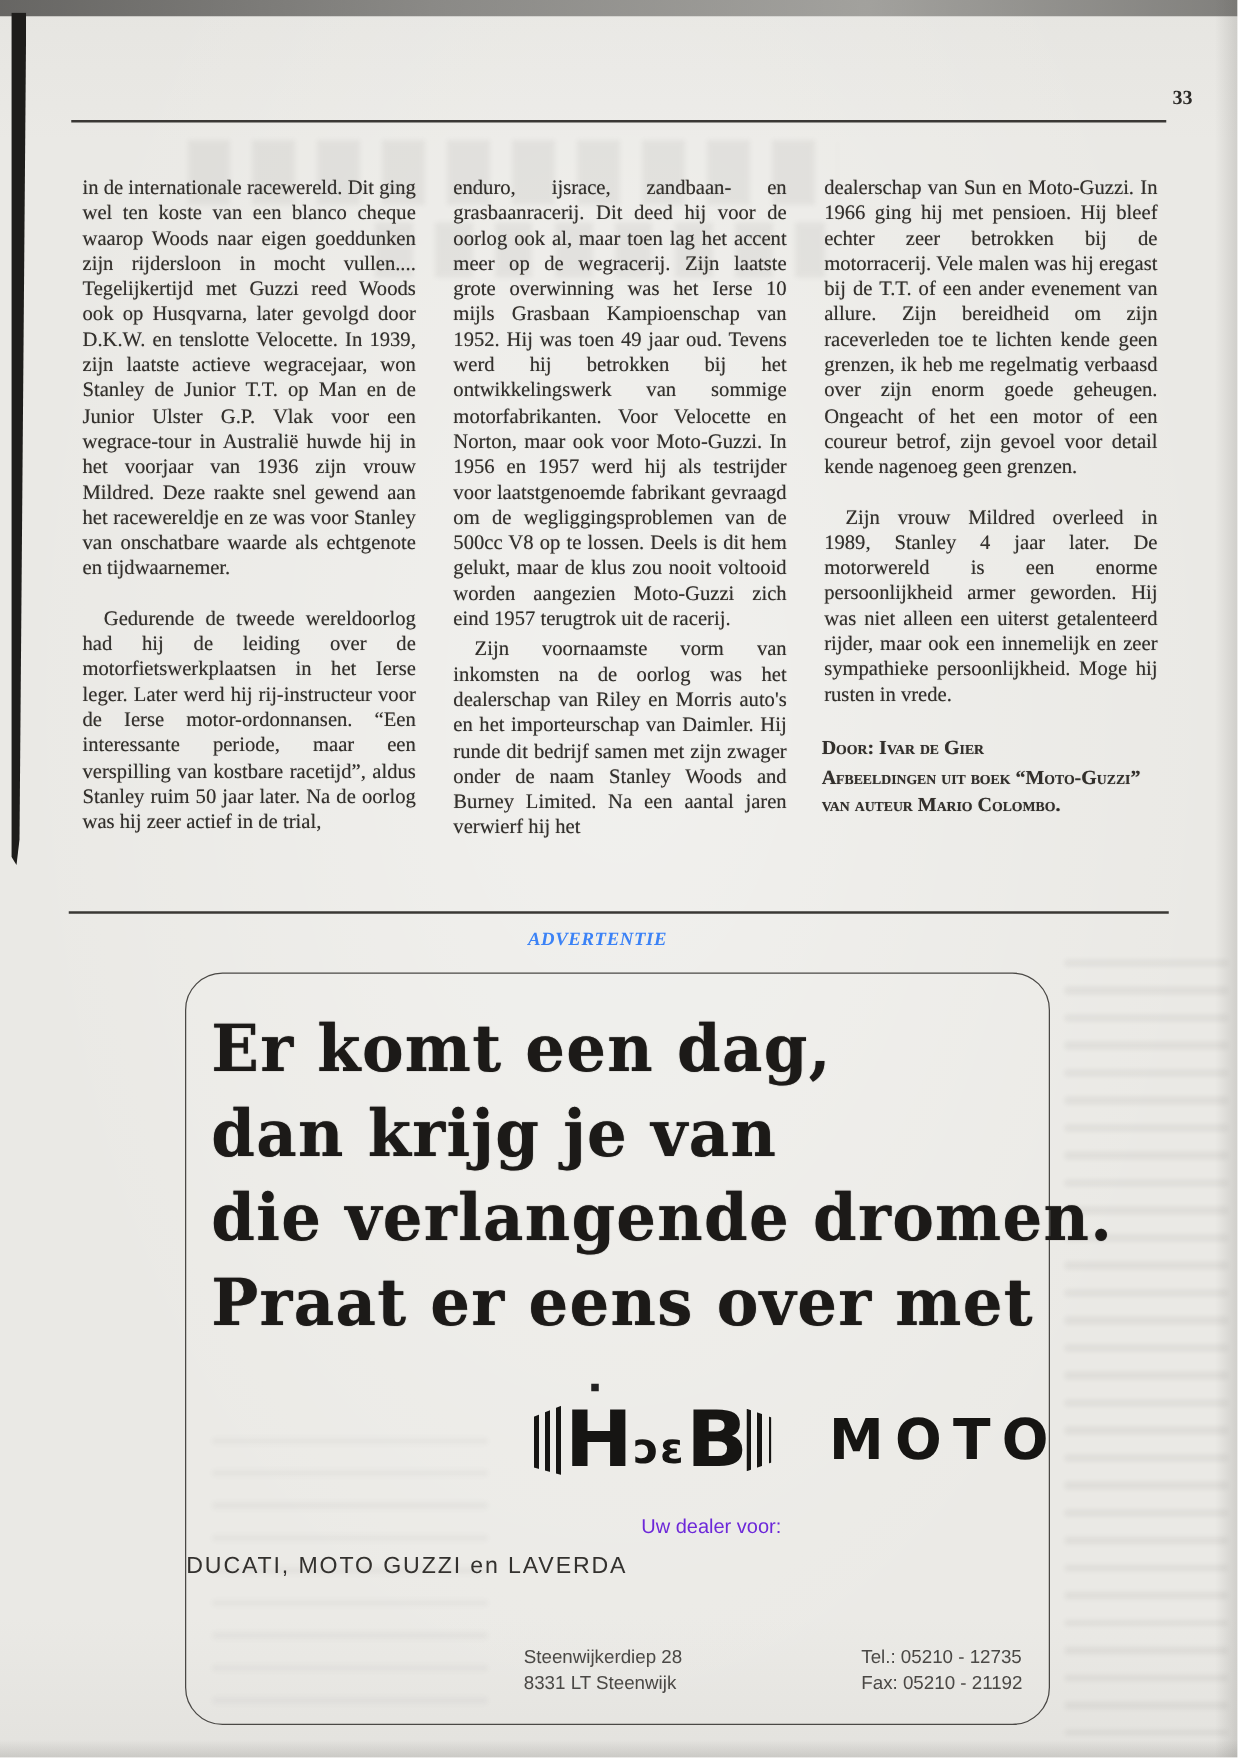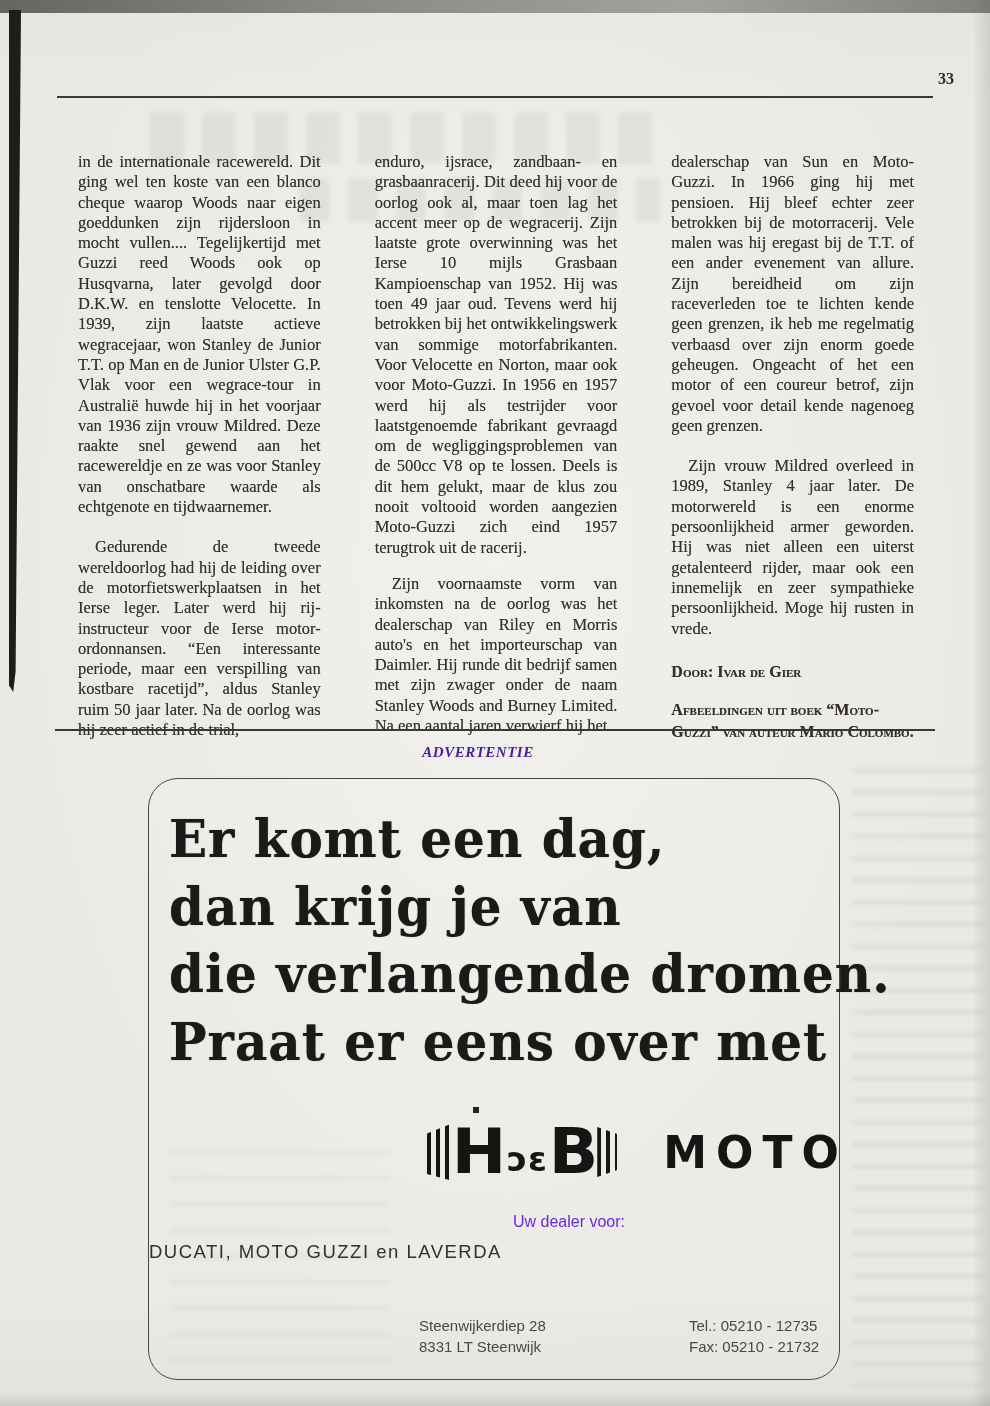--- a/index.html
+++ b/index.html
@@ -33,31 +33,31 @@
     background:repeating-linear-gradient(180deg,#55524e 0 5px,transparent 5px 26px);}
 
   
   .head-rule{position:absolute;left:57px;top:96px;width:876px;height:2px;background:#3a3835;}
   .page-number{position:absolute;left:938px;top:70px;font-weight:bold;font-size:16px;color:#2d2b28;}
 
   
   .columns{position:absolute;left:62px;top:136px;width:868px;display:flex;gap:22px;}
   .col{flex:1 1 0;font-size:16.5px;line-height:20.3px;text-align:justify;
     color:#33302c;text-shadow:0 0 .6px rgba(51,48,44,.55);}
-  .para{margin:16px;}
+  .para{margin:4px;}
   .para.gap{margin-top:20px;}
   .para.indent{text-indent:17px;}
   .byline{margin-top:22px;font-weight:bold;font-variant:small-caps;
     font-size:16px;line-height:22px;text-align:left;}
-  .byline div{margin:16px;}
+  .byline div{margin:2px;}
 
   
   .ad-rule{position:absolute;left:55px;top:729px;width:880px;height:2px;background:#3a3835;}
   .ad-label{position:absolute;left:0;top:744px;width:956px;text-align:center;
-    font-weight:bold;font-style:italic;font-size:15px;letter-spacing:.5px;color:#4c1d95;}
+    font-weight:bold;font-style:italic;font-size:15px;letter-spacing:.5px;color:#3b82f6;}
 
   
   .ad-box{position:absolute;left:148px;top:778px;width:690px;height:600px;
     border:1.6px solid #4a4845;border-radius:30px;background:rgba(255,255,255,.06);}
   .gothic{position:absolute;left:20px;top:26px;width:640px;
     font-family:"DejaVu Serif",serif;font-weight:bold;color:#1c1a18;
     font-size:50px;line-height:65px;letter-spacing:1px;
     text-shadow:0 0 .8px rgba(28,26,24,.7);transform:scaleY(1.04);transform-origin:top left;}
   .gothic .gline{white-space:nowrap;}
 
@@ -145,19 +145,19 @@
   <div class="dealer-intro">Uw dealer voor:</div>
   <div class="dealer-brands">DUCATI, MOTO GUZZI en LAVERDA</div>
 
   <div class="contact-row">
     <div class="addr">
       <div>Steenwijkerdiep 28</div>
       <div>8331 LT  Steenwijk</div>
     </div>
     <div class="telfax">
       <div>Tel.: 05210 - 12735</div>
-      <div>Fax: 05210 - 21732</div>
+      <div>Fax: 05210 - 21192</div>
     </div>
   </div>
 </div>
 
 <div class="right-shade"></div>
 <div class="bottom-shade"></div>
 
 </body></html>

